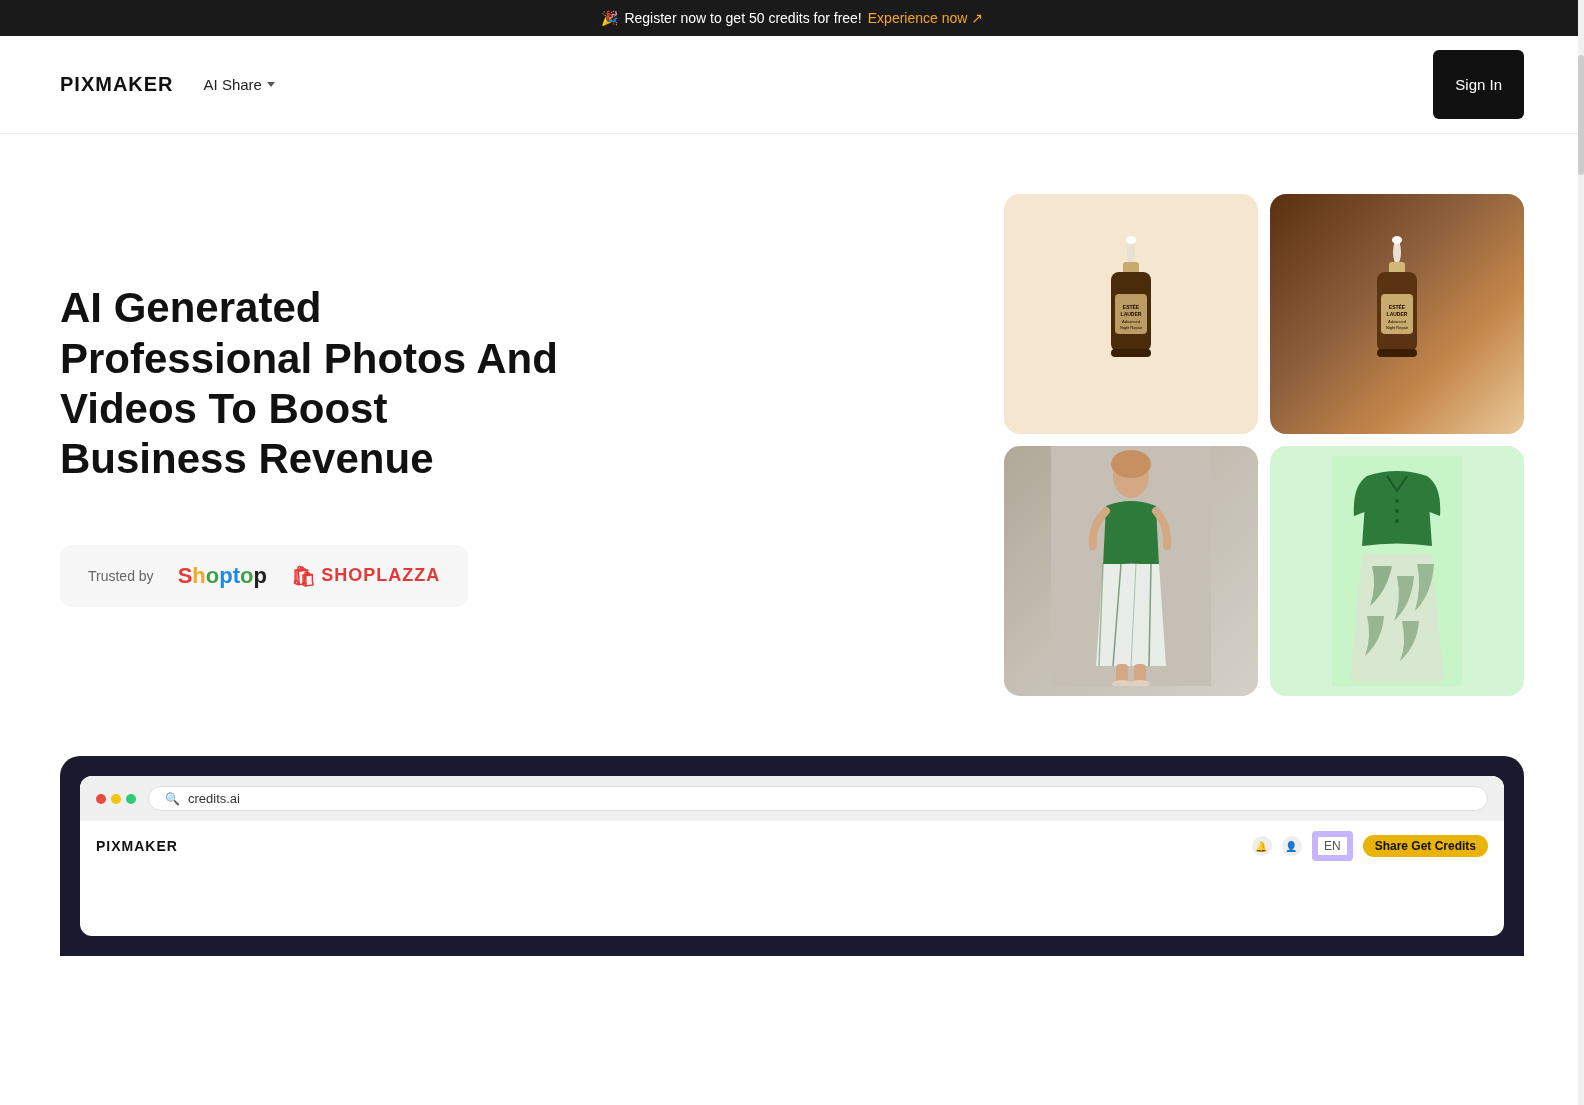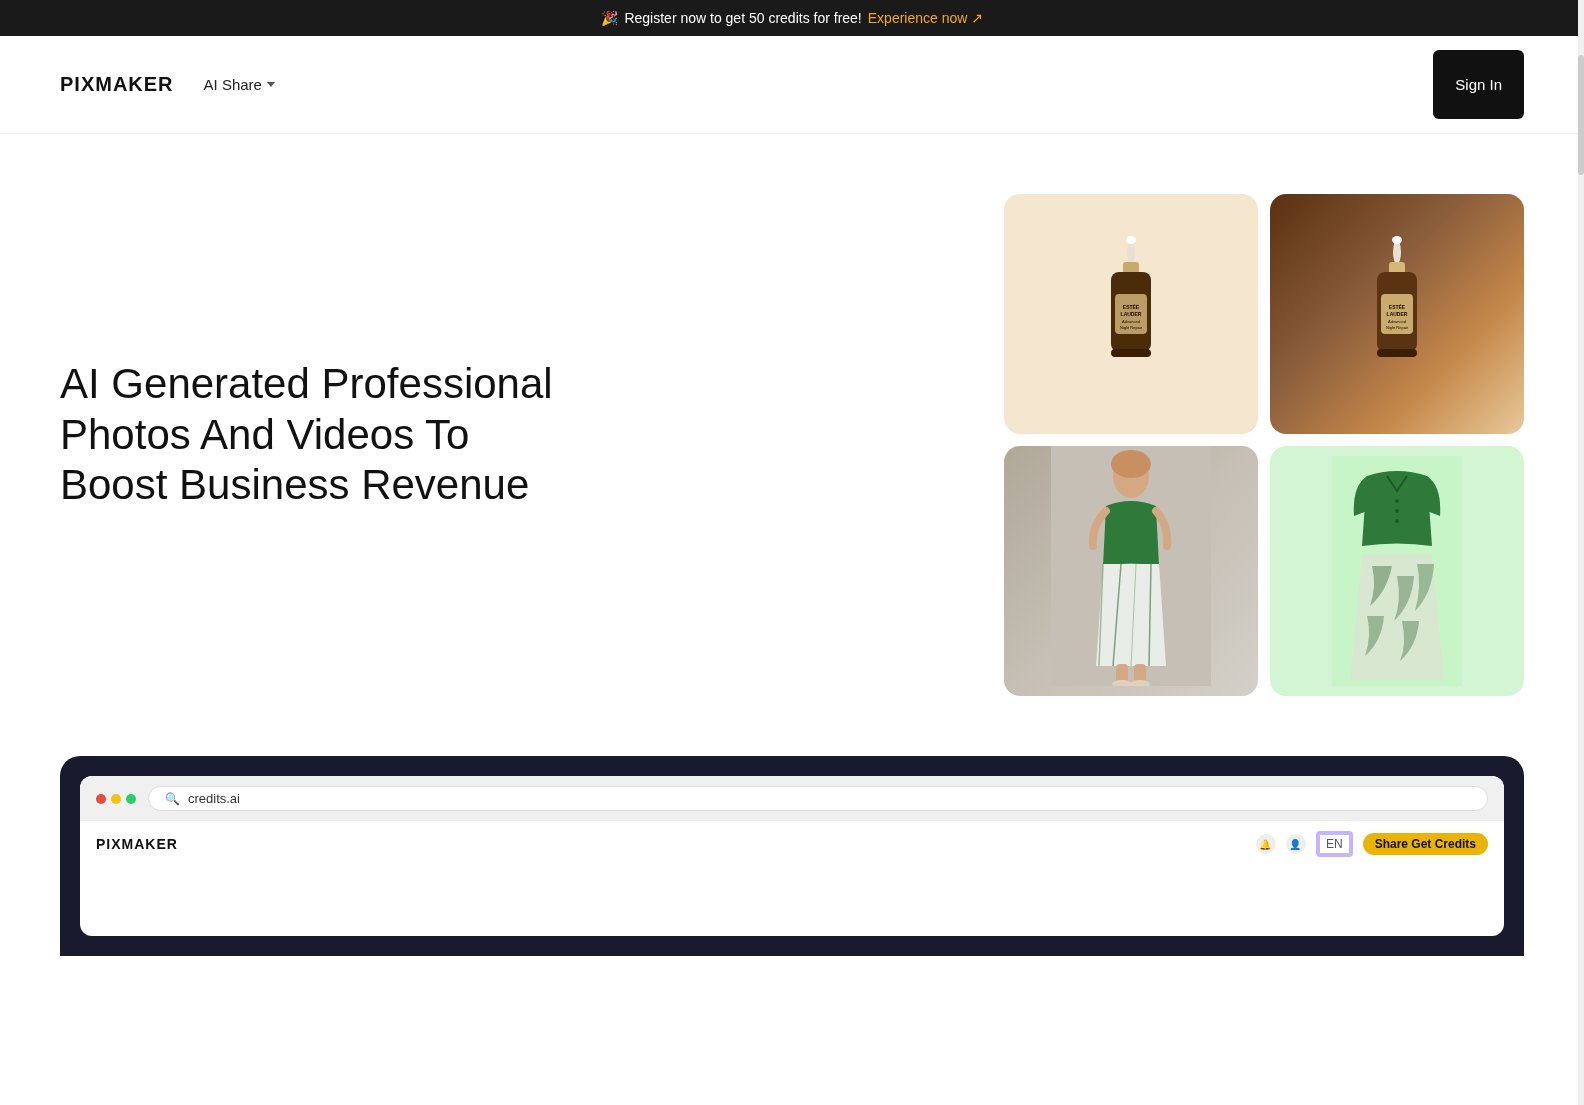--- a/index.html
+++ b/index.html
@@ -82,21 +82,21 @@
       padding: 60px 60px 40px;
       gap: 40px;
       max-width: 1584px;
     }
     .hero-left {
       flex: 0 0 520px;
       max-width: 520px;
     }
     .hero-title {
       font-size: 42px;
-      font-weight: 400;
+      font-weight: 700;
       line-height: 1.2;
       color: #111;
       margin-bottom: 20px;
     }
     .hero-subtitle {
       font-size: 16px;
       color: #555;
       margin-bottom: 36px;
       line-height: 1.5;
     }
@@ -259,21 +259,21 @@
       background: #eee;
       display: flex;
       align-items: center;
       justify-content: center;
       font-size: 10px;
       color: #666;
     }
     .lang-btn {
       font-size: 12px;
       color: #555;
-      border: 4px solid #c4b5fd;
+      border: 6px solid #c4b5fd;
       border-radius: 4px;
       padding: 2px 6px;
     }
     .credits-btn {
       background: #eab308;
       color: #111;
       border: none;
       padding: 4px 12px;
       border-radius: 16px;
       font-size: 12px;
@@ -357,20 +357,32 @@
       <span class="chevron-down"></span>
     </button>
   </div>
   <button class="sign-in-btn">Sign In</button>
 </nav>
 
 <section class="hero">
   <div class="hero-left">
     <h1 class="hero-title">AI Generated Professional Photos And Videos To Boost Business Revenue</h1>
 
+    <div class="trusted-section">
+      <span class="trusted-label">Trusted by</span>
+
+      <div style="font-size:22px;font-weight:800;letter-spacing:0px;">
+        <span class="shoptop-s">S</span><span class="shoptop-h">h</span><span class="shoptop-o">o</span><span class="shoptop-p">p</span><span style="color:#1e88e5;">t</span><span style="color:#43a047;">o</span><span style="color:#222;">p</span>
+      </div>
+
+      <div class="shoplazza-logo">
+        <span style="font-size:20px;">🛍</span>
+        <span style="color:#e53935;font-weight:800;letter-spacing:1px;">SHOPLAZZA</span>
+      </div>
+    </div>
   </div>
 
   <div class="hero-right">
 
     <div class="img-card top-left">
       <div class="perfume-container">
         <svg class="bottle-svg" viewBox="0 0 80 160">
 
           <ellipse cx="40" cy="18" rx="4" ry="12" fill="#e8e0d0"></ellipse>
           <ellipse cx="40" cy="6" rx="5" ry="4" fill="#fff"></ellipse>

